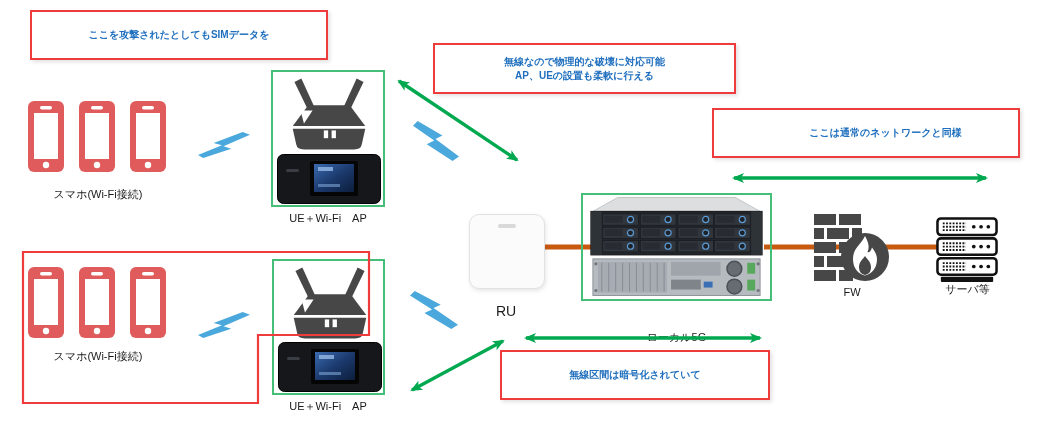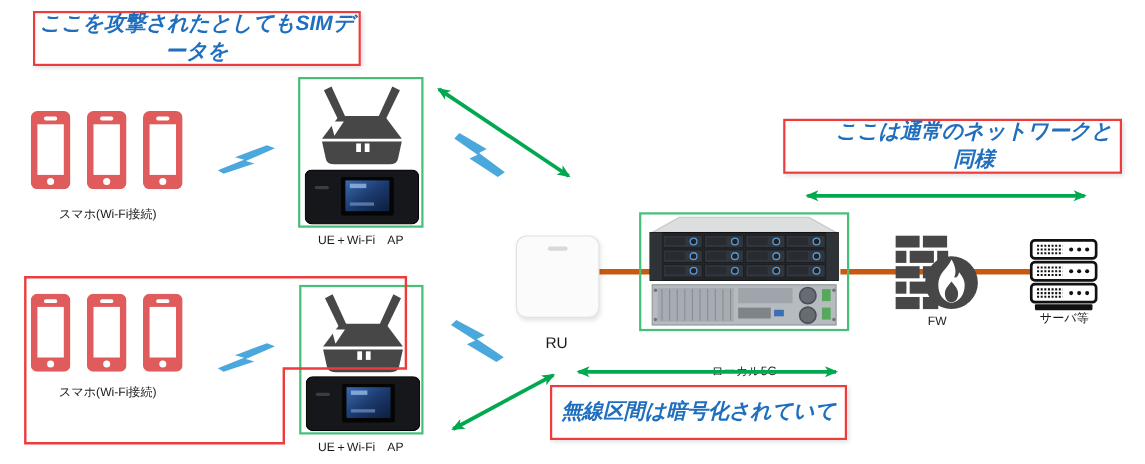--- a/index.html
+++ b/index.html
@@ -5,22 +5,22 @@
   html,body{margin:0;padding:0;background:#fff;}
   .canvas{
     position:relative;width:1041px;height:422px;background:#ffffff;overflow:hidden;
     font-family:"Liberation Sans","DejaVu Sans",sans-serif;
   }
   .layer{position:absolute;left:0;top:0;width:1041px;height:422px;pointer-events:none;}
   
   .callout{
     position:absolute;background:#fff;border:2px solid var(--annotation-border,#EE3B3B);
     display:flex;flex-direction:column;justify-content:center;align-items:center;
-    color:var(--annotation-text,#1F6FBE);font-weight:bold;font-size:19px;line-height:1.38;
-    box-shadow:2px 2px 4px rgba(0,0,0,0.12);text-align:center;box-sizing:border-box;font-style:italic;
+    color:var(--annotation-text,#1F6FBE);font-weight:bold;font-size:10px;line-height:1.38;
+    box-shadow:2px 2px 4px rgba(0,0,0,0.12);text-align:center;box-sizing:border-box;
   }
   
   .greenbox{
     position:absolute;border:2px solid var(--green-box-border,#45BE78);
     box-sizing:border-box;background:transparent;
   }
   .label{
     position:absolute;color:var(--label-text,#1a1a1a);font-size:11px;text-align:center;
     white-space:nowrap;
   }
@@ -48,20 +48,24 @@
 
 <div class="canvas">
 
   <svg class="layer" viewBox="0 0 1041 422">
     <line class="orange-stroke" x1="541" y1="247" x2="592" y2="247" stroke-width="5"></line>
     <line class="orange-stroke" x1="764" y1="247" x2="940" y2="247" stroke-width="5"></line>
   </svg>
 
   <div class="callout" style="left:30px;top:10px;width:298px;height:50px;">
     <div>ここを攻撃されたとしてもSIMデータを</div>
+  </div>
+  <div class="callout" style="left:433px;top:43px;width:303px;height:51px;">
+    <div>無線なので物理的な破壊に対応可能</div>
+    <div>AP、UEの設置も柔軟に行える</div>
   </div>
   <div class="callout" style="left:712px;top:108px;width:308px;height:50px;padding-left:39px;">
     <div>ここは通常のネットワークと同様</div>
   </div>
   <div class="callout" style="left:500px;top:350px;width:270px;height:50px;">
     <div>無線区間は暗号化されていて</div>
   </div>
 
   <div class="phone-group" style="left:28px;top:101px;">
     <svg width="36" height="71" viewBox="0 0 36 71">

